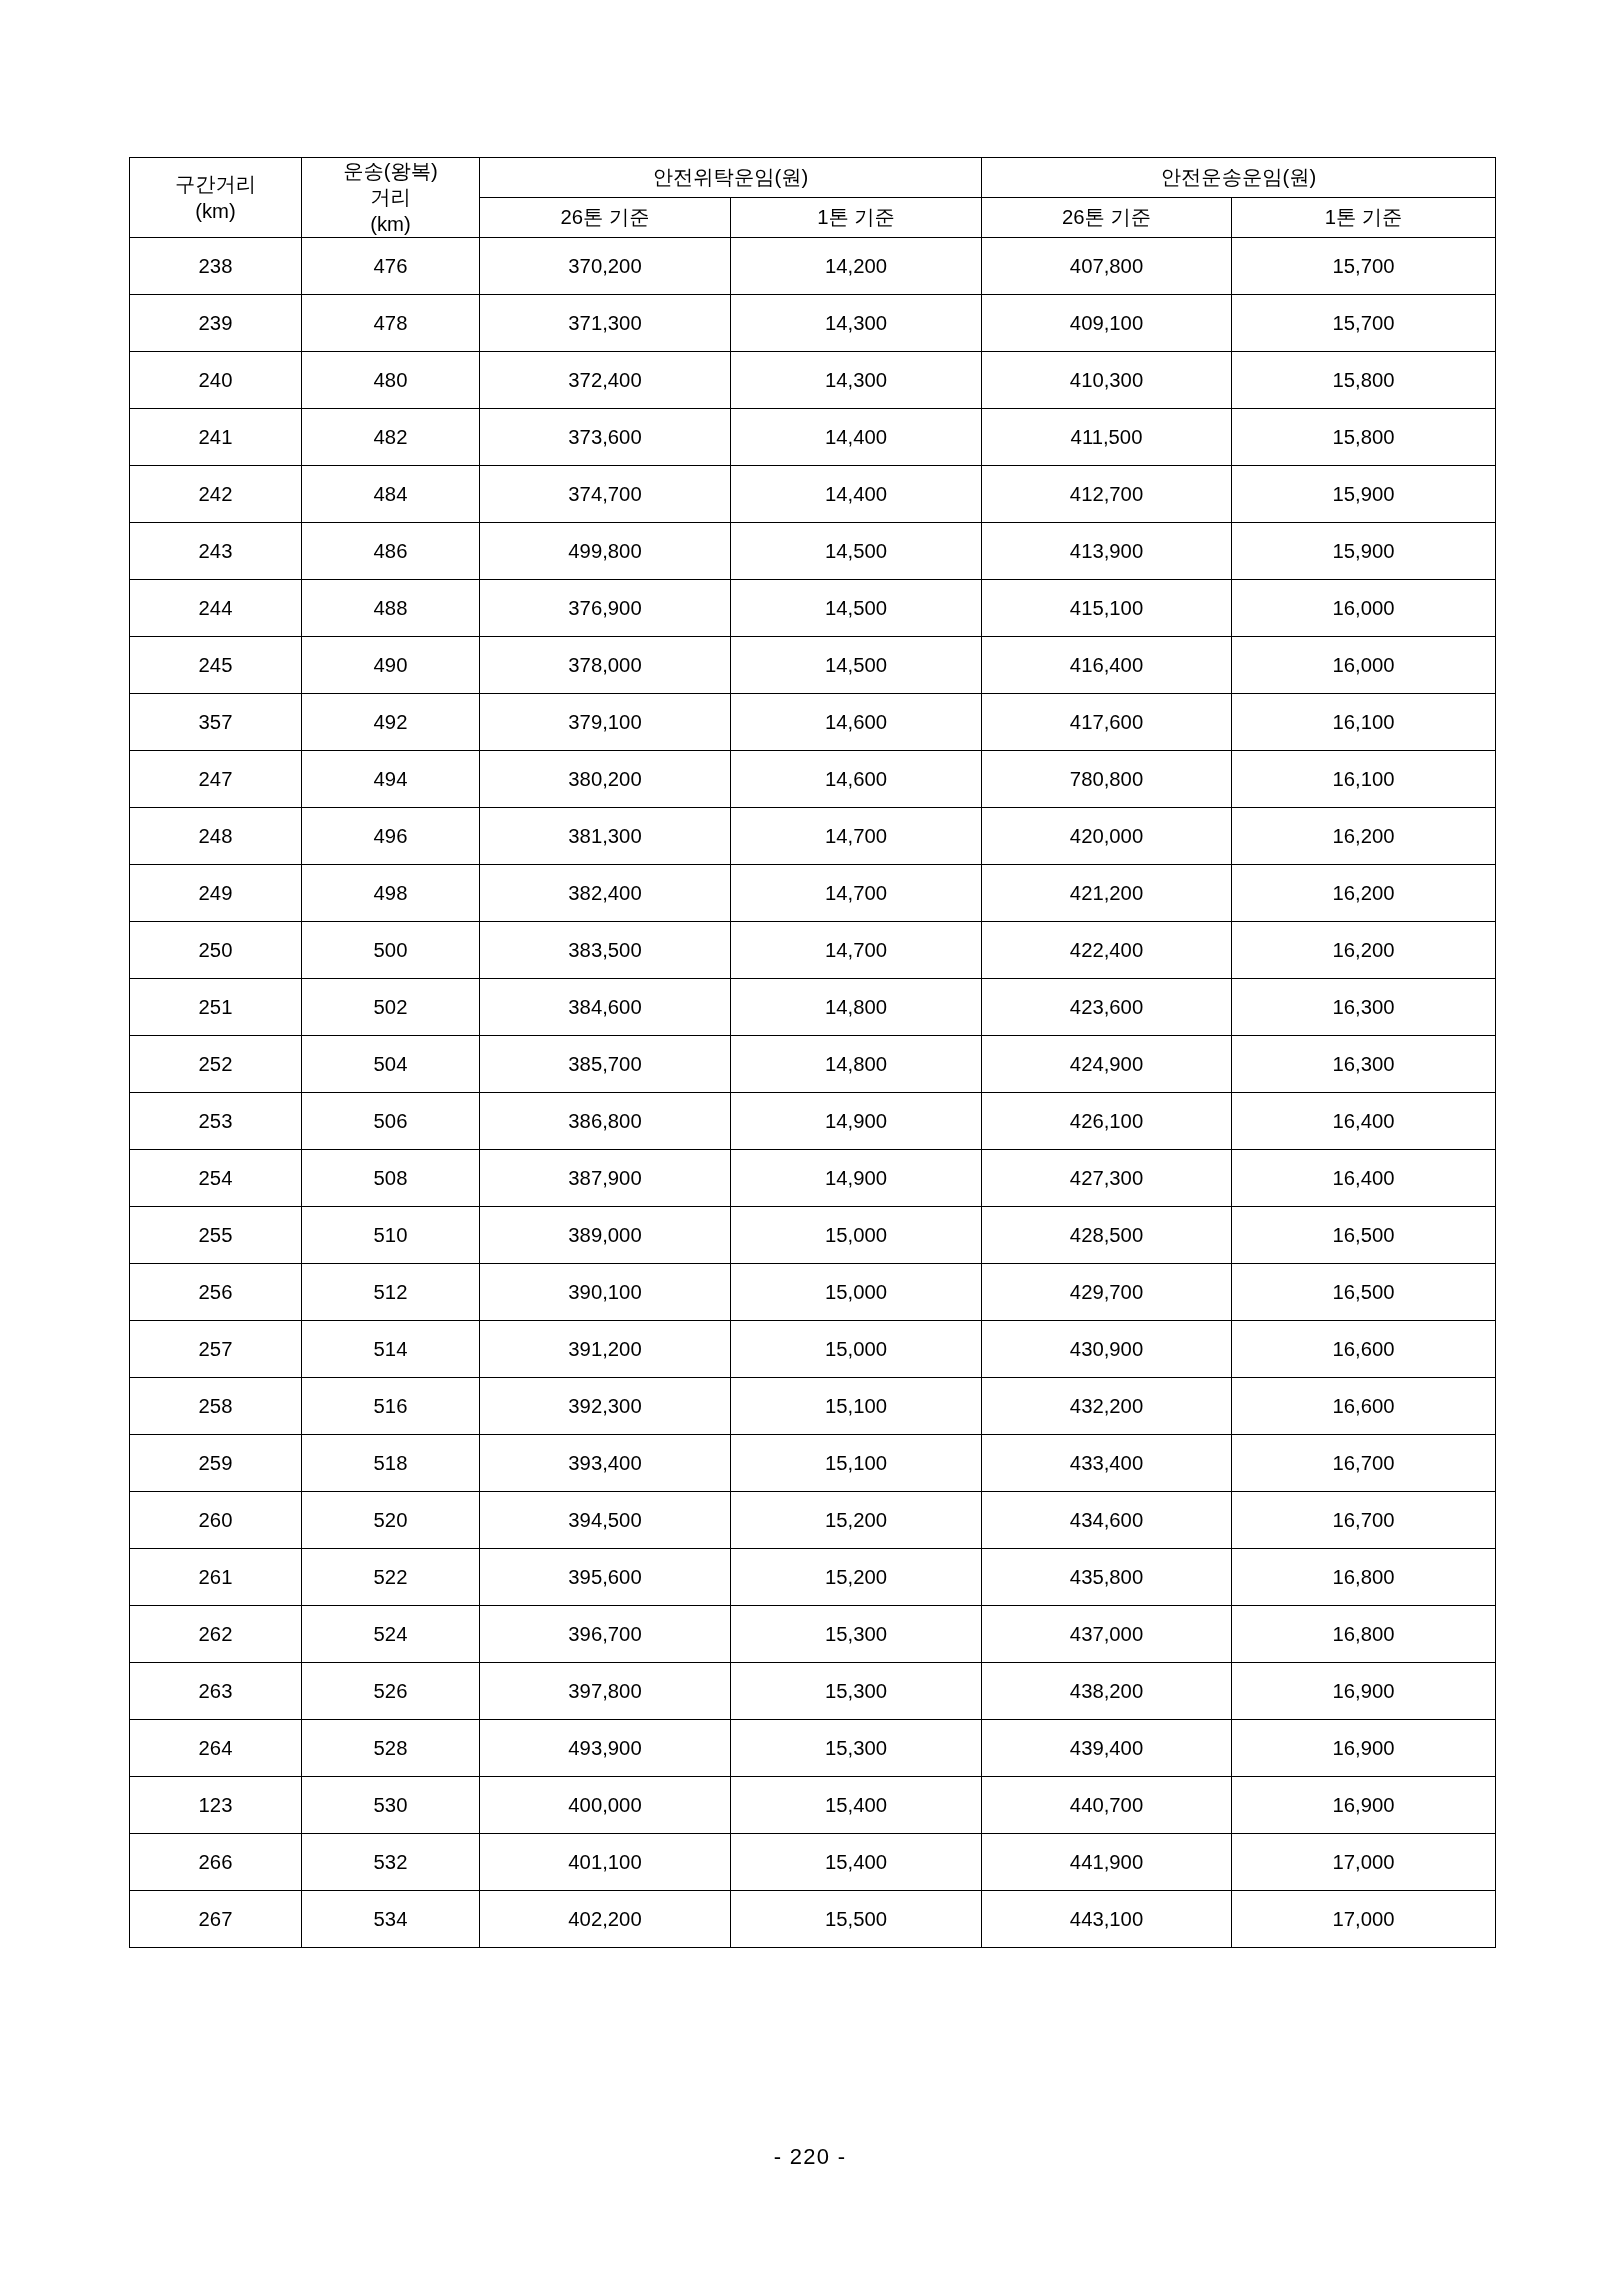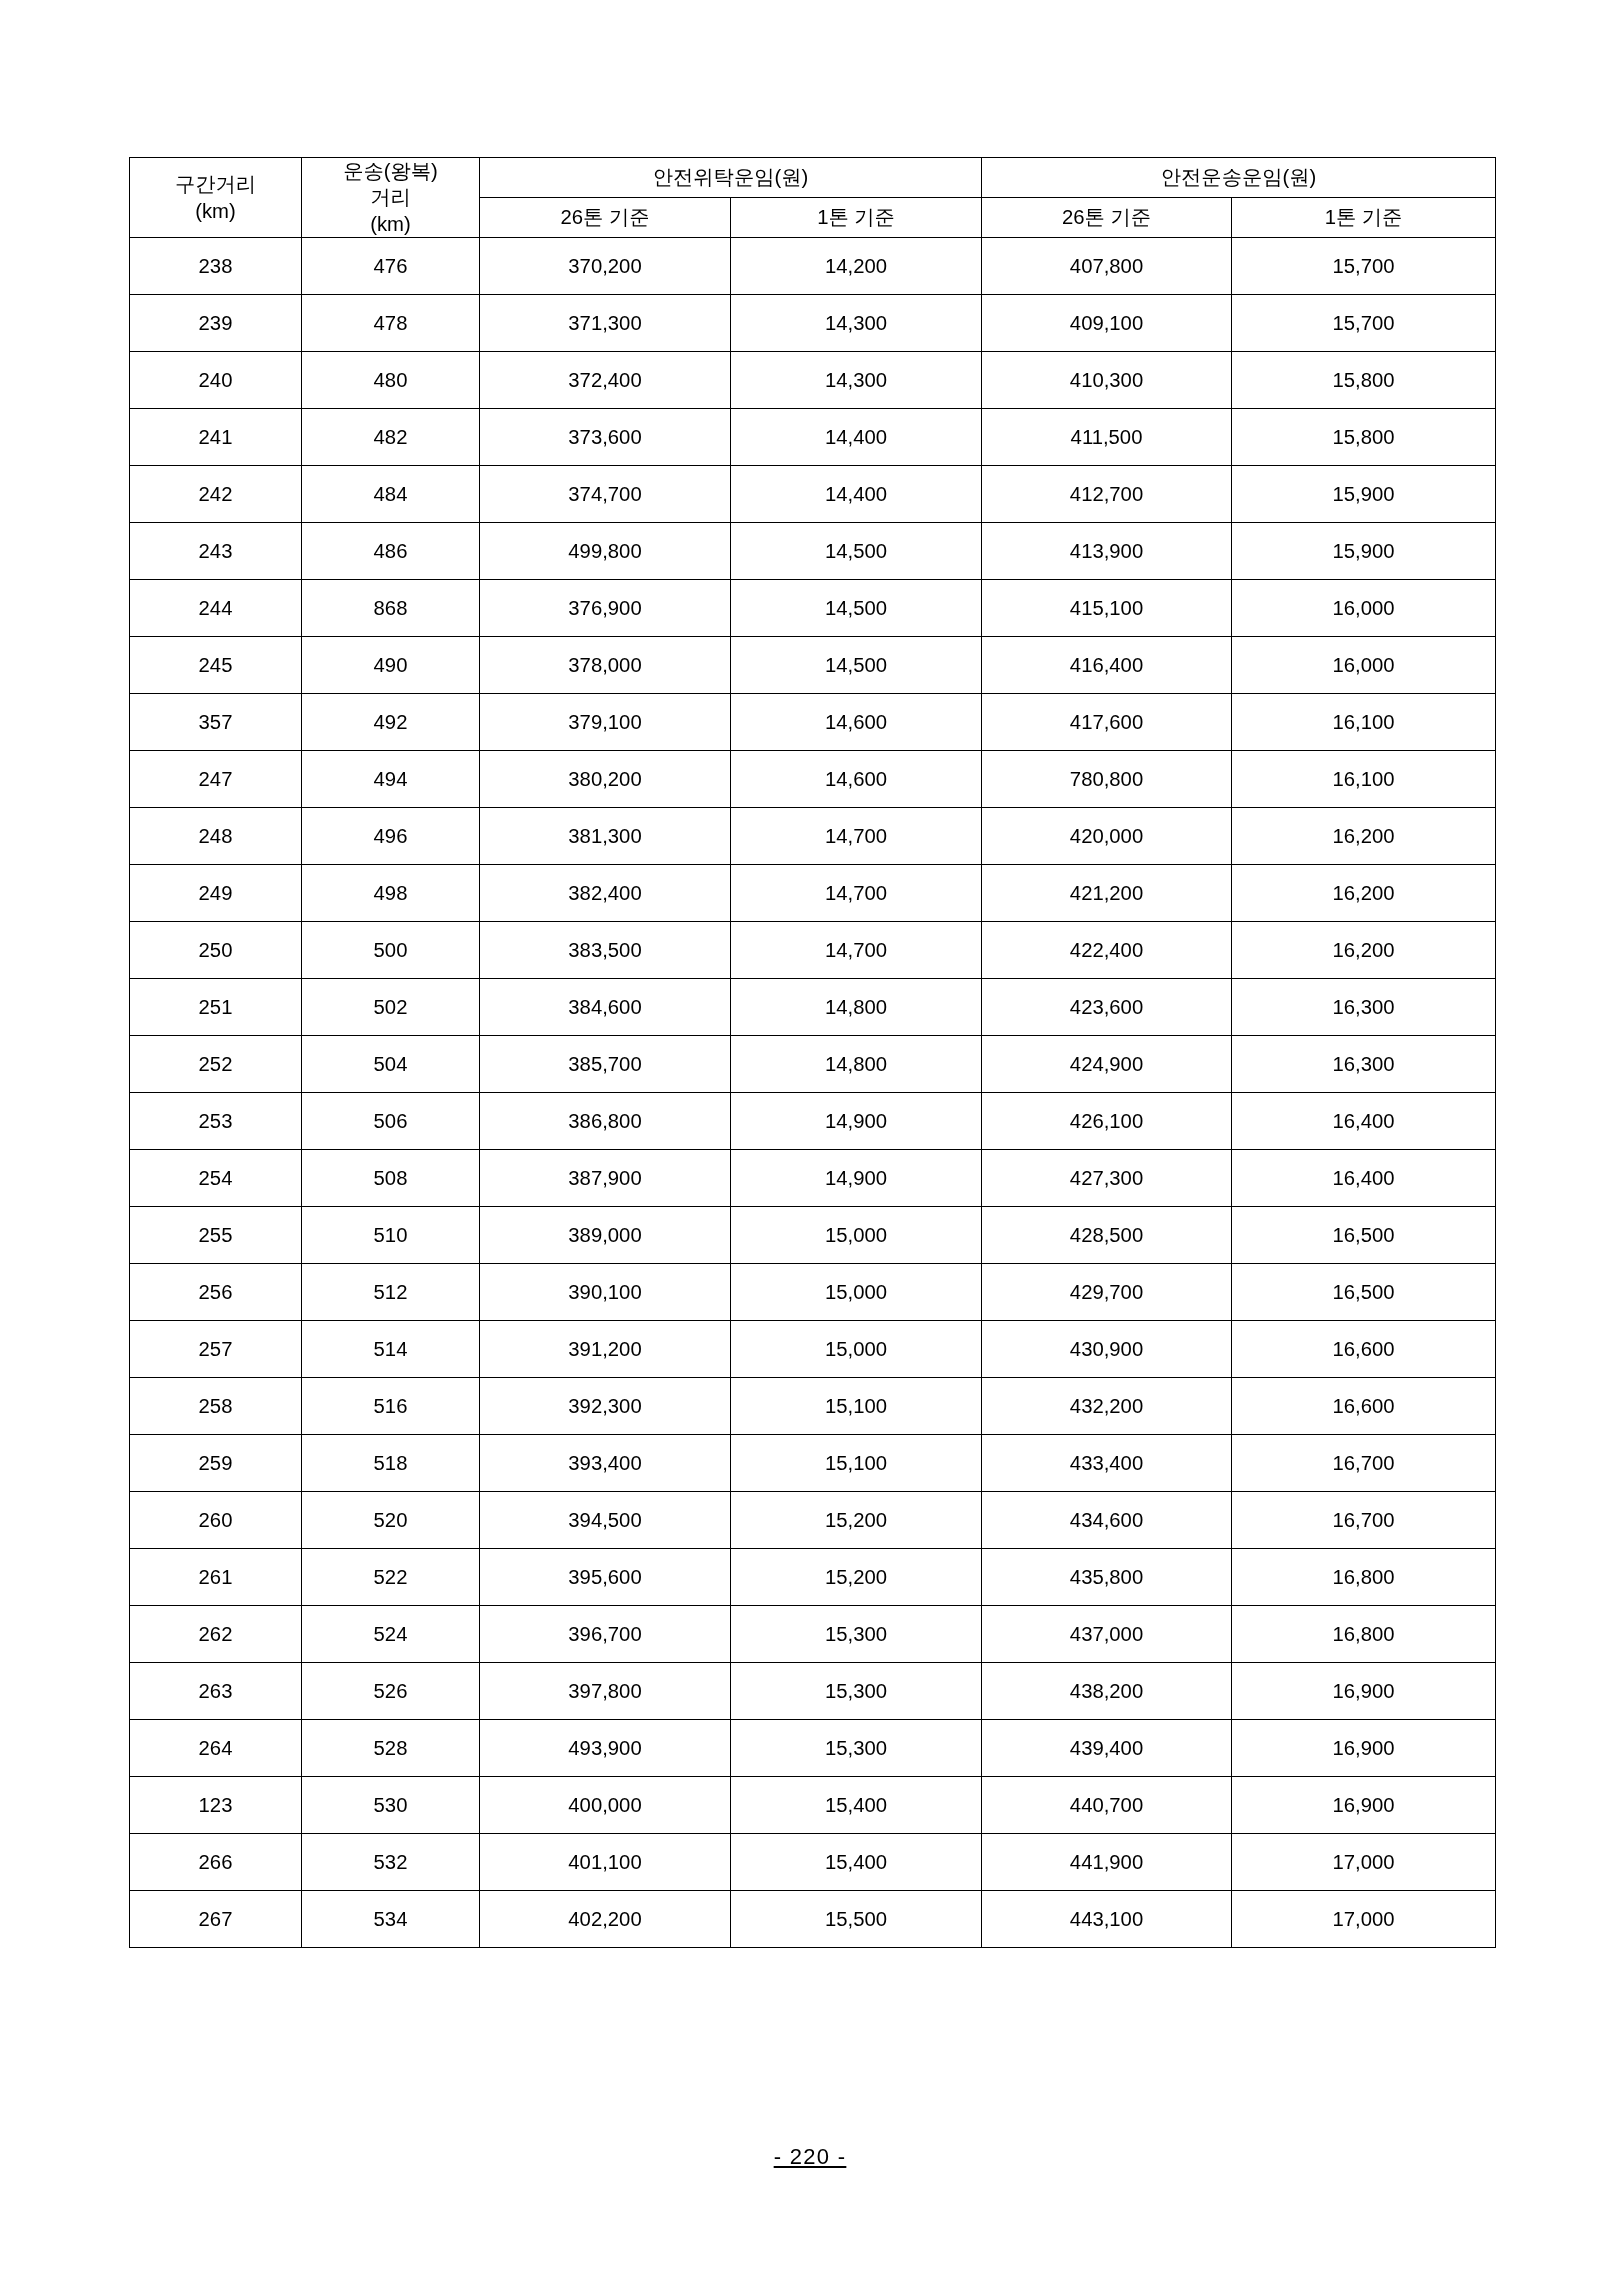--- a/index.html
+++ b/index.html
@@ -68,21 +68,20 @@
   .th-sub { height: 58px; }
   .nowrap { white-space: nowrap; }
   .footer {
     position: absolute;
     left: 0;
     top: 2144px;
     width: 1620px;
     text-align: center;
     font-size: 22px;
     letter-spacing: 1.3px;
-    text-decoration: underline;
   }
 </style>
 </head>
 <body>
 
 <div class="page">
 
   <div class="table-wrap">
     <table class="fare">
       <colgroup>
@@ -162,21 +161,21 @@
           <tr>
             <td>243</td>
             <td>486</td>
             <td>499,800</td>
             <td>14,500</td>
             <td>413,900</td>
             <td>15,900</td>
           </tr>
           <tr>
             <td>244</td>
-            <td>868</td>
+            <td>488</td>
             <td>376,900</td>
             <td>14,500</td>
             <td>415,100</td>
             <td>16,000</td>
           </tr>
           <tr>
             <td>245</td>
             <td>490</td>
             <td>378,000</td>
             <td>14,500</td>

